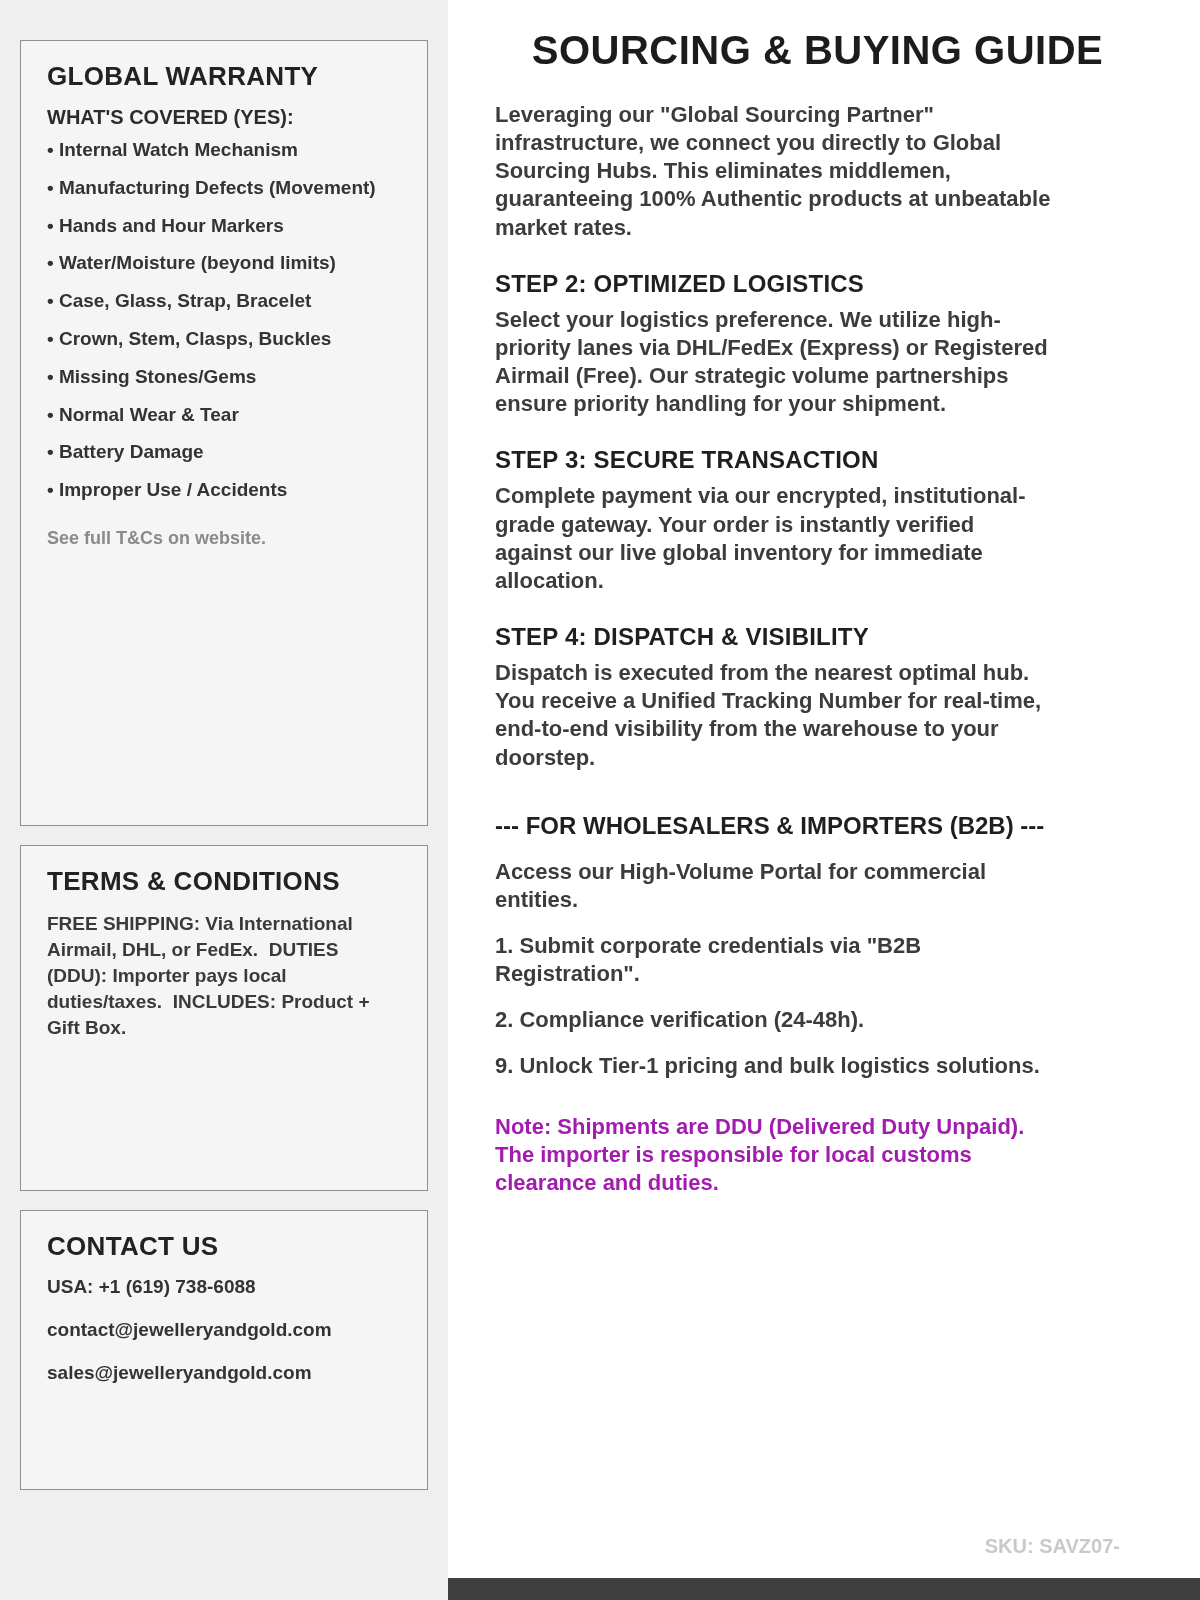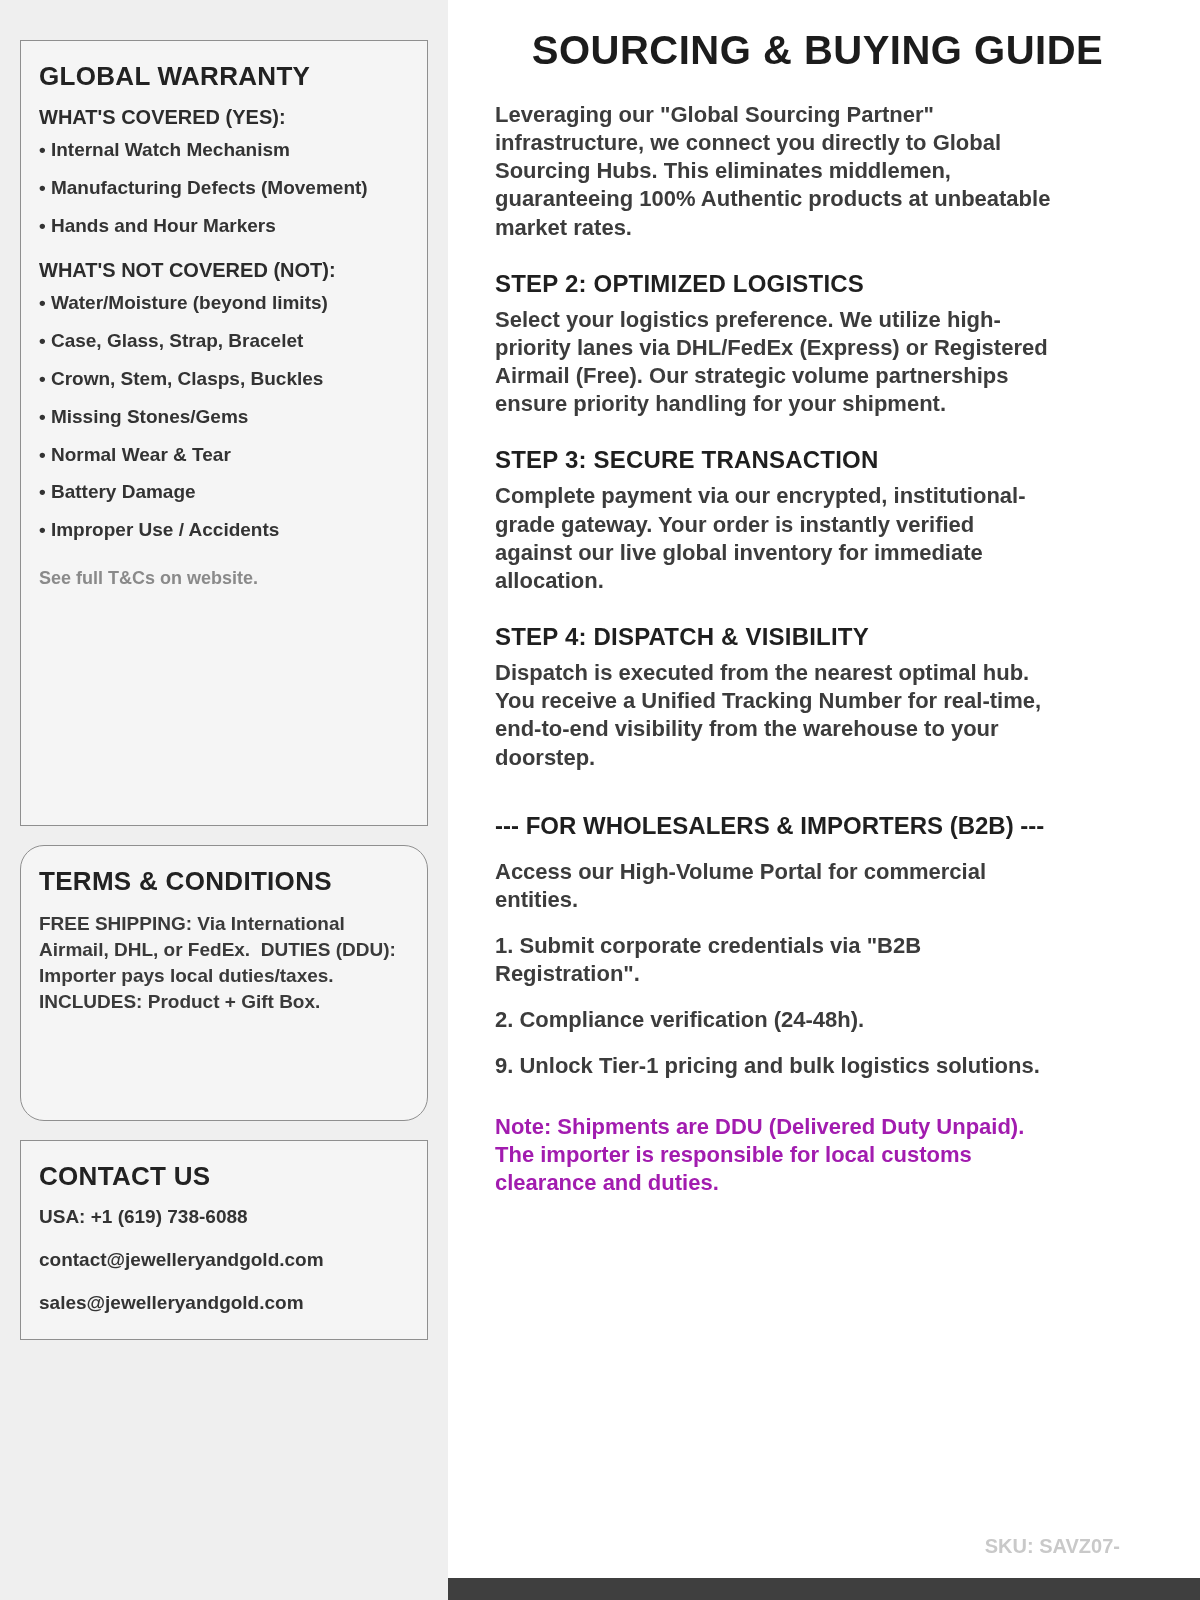--- a/index.html
+++ b/index.html
@@ -15,26 +15,26 @@
   .sidebar{
     width:448px;min-width:448px;height:1600px;
     background:#efefef;
     box-sizing:border-box;
     padding:40px 20px 0 20px;
   }
   .box{
     background:#f5f5f5;
     border:1px solid #8f8f8f;
     box-sizing:border-box;
-    padding:20px 18px;
+    padding:20px 26px;
     margin-bottom:19px;
   }
   .box-warranty{height:786px;}
-  .box-terms{height:276px;border-radius:24px;}
-  .box-contact{height:200px;}
+  .box-terms{height:346px;}
+  .box-contact{height:280px;}
 
   .box h2{
     margin:0 0 14px 0;
     font-size:26px;font-weight:800;color:#222222;
     letter-spacing:0.3px;
   }
   .sub-head{
     margin:22px 0 10px 0;
     font-size:20px;font-weight:800;color:#2c2c2c;
   }
@@ -109,21 +109,20 @@
   <aside class="sidebar">
 
     <section class="box box-warranty">
       <h2>GLOBAL WARRANTY</h2>
 
       <div class="sub-head first">WHAT'S COVERED (YES):</div>
       <div class="bullet">Internal Watch Mechanism</div>
       <div class="bullet">Manufacturing Defects (Movement)</div>
       <div class="bullet">Hands and Hour Markers</div>
 
-      <div class="sub-head">WHAT'S NOT COVERED (NOT):</div>
       <div class="bullet">Water/Moisture (beyond limits)</div>
       <div class="bullet">Case, Glass, Strap, Bracelet</div>
       <div class="bullet">Crown, Stem, Clasps, Buckles</div>
       <div class="bullet">Missing Stones/Gems</div>
       <div class="bullet">Normal Wear &amp; Tear</div>
       <div class="bullet">Battery Damage</div>
       <div class="bullet">Improper Use / Accidents</div>
 
       <p class="footnote">See full T&amp;Cs on website.</p>
     </section>

